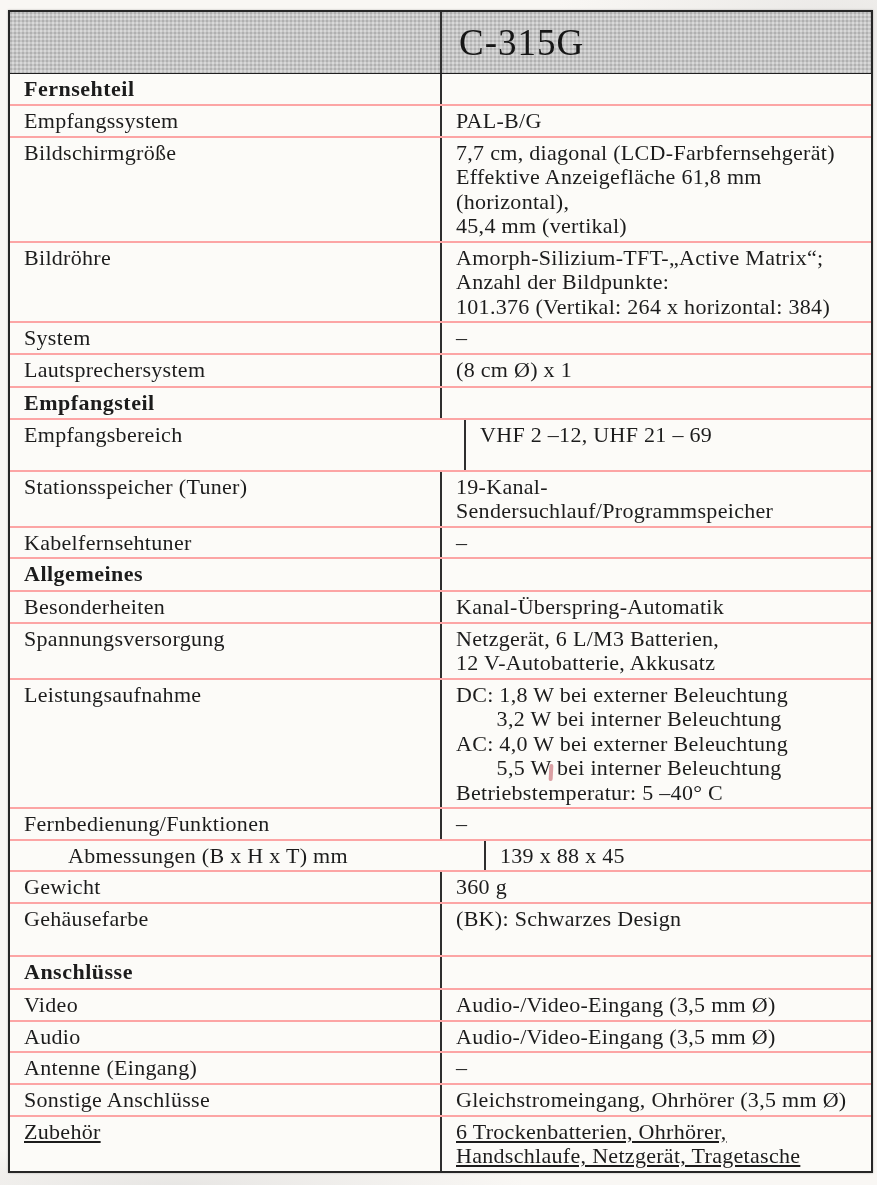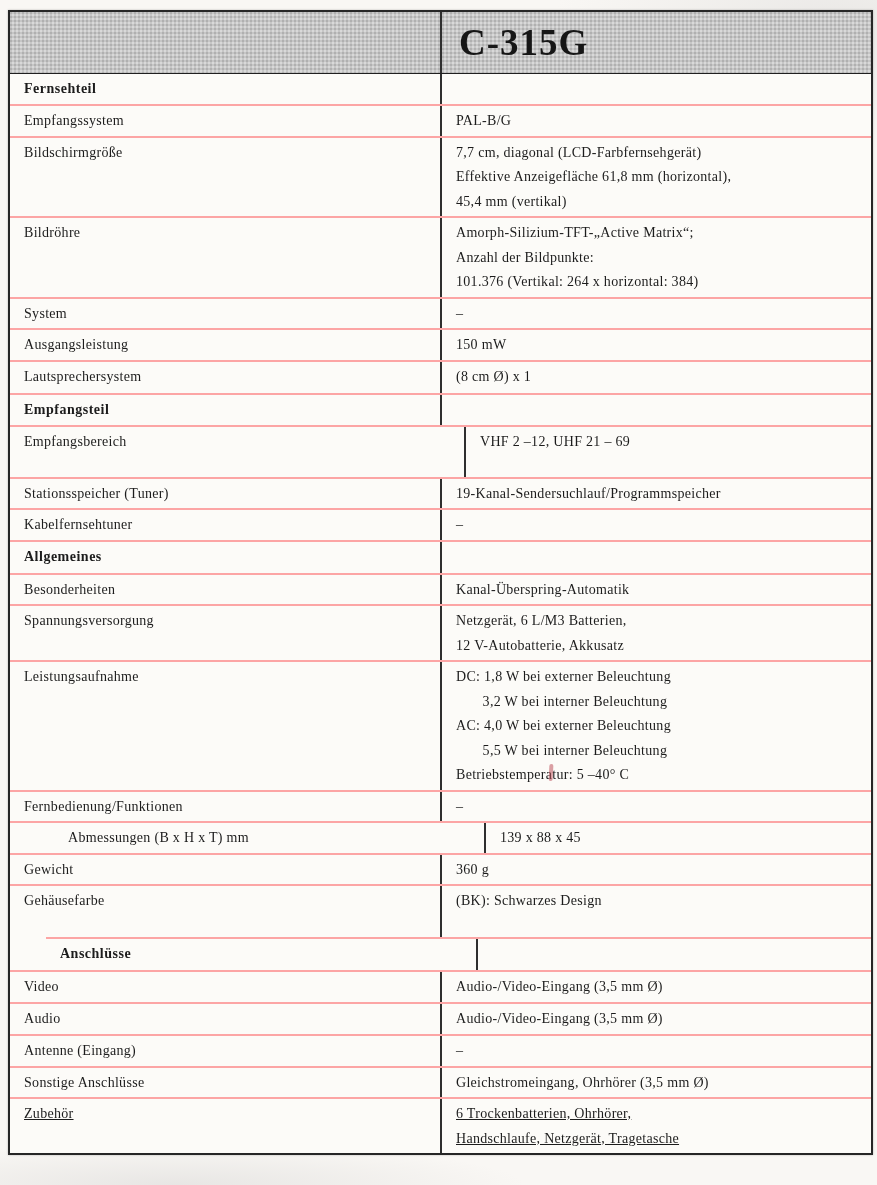--- a/index.html
+++ b/index.html
@@ -31,21 +31,21 @@
     display: grid;
     grid-template-columns: 430px 1fr;
     border-top: 2px solid #fca5a5;
     box-sizing: border-box;
   }
   .row:first-child {
     border-top: none;
   }
   .cell {
     padding: 3px 10px 2px 14px;
-    font-size: 14px;
+    font-size: 22px;
     line-height: 24.5px;
     letter-spacing: 0.3px;
     box-sizing: border-box;
   }
   .value-cell {
     border-left: 2px solid #2e2e2e;
     white-space: pre-wrap;
   }
   .section-row .label-cell {
     font-weight: bold;
@@ -56,21 +56,21 @@
     min-height: 61px;
     border-bottom: 1px solid #1f1f1f;
     background-color: #c6c6c6;
     background-image:
       radial-gradient(circle at 1px 1px, #b0b0b0 26%, transparent 30%),
       radial-gradient(circle at 3px 3px, #d9d9d9 24%, transparent 28%);
     background-size: 4px 4px;
   }
   .header-row .value-cell {
     font-size: 37px;
-    font-weight: bold;
+    font-weight: normal;
     line-height: 56px;
     padding-left: 17px;
     letter-spacing: 1px;
     color: #161616;
     white-space: nowrap;
   }
   .scan-artifact {
     position: absolute;
     left: 549px;
     top: 764px;
@@ -107,24 +107,20 @@
       <div class="row spec-row" style="min-height: 74px;">
         <div class="cell label-cell">Bildröhre</div>
         <div class="cell value-cell">Amorph-Silizium-TFT-„Active Matrix“;
 Anzahl der Bildpunkte:
 101.376 (Vertikal: 264 x horizontal: 384)</div>
       </div>
       <div class="row spec-row" style="min-height: 30px;">
         <div class="cell label-cell">System</div>
         <div class="cell value-cell">–</div>
       </div>
-      <div class="row spec-row" style="min-height: 30px;">
-        <div class="cell label-cell">Ausgangsleistung</div>
-        <div class="cell value-cell">150 mW</div>
-      </div>
       <div class="row spec-row" style="min-height: 33px;">
         <div class="cell label-cell">Lautsprechersystem</div>
         <div class="cell value-cell">(8 cm Ø) x 1</div>
       </div>
       <div class="row section-row" style="min-height: 32px;">
         <div class="cell label-cell">Empfangsteil</div>
         <div class="cell value-cell"></div>
       </div>
       <div class="row spec-row" style="min-height: 52px; gap: 24px;">
         <div class="cell label-cell">Empfangsbereich</div>
@@ -168,21 +164,21 @@
         <div class="cell value-cell">139 x 88 x 45</div>
       </div>
       <div class="row spec-row" style="min-height: 30px;">
         <div class="cell label-cell">Gewicht</div>
         <div class="cell value-cell">360 g</div>
       </div>
       <div class="row spec-row" style="min-height: 53px;">
         <div class="cell label-cell">Gehäusefarbe</div>
         <div class="cell value-cell">(BK): Schwarzes Design</div>
       </div>
-      <div class="row section-row" style="min-height: 33px; margin-left: 36px;">
+      <div class="row section-row" style="min-height: 33px;">
         <div class="cell label-cell">Anschlüsse</div>
         <div class="cell value-cell"></div>
       </div>
       <div class="row spec-row" style="min-height: 32px;">
         <div class="cell label-cell">Video</div>
         <div class="cell value-cell">Audio-/Video-Eingang (3,5 mm Ø)</div>
       </div>
       <div class="row spec-row" style="min-height: 28px;">
         <div class="cell label-cell">Audio</div>
         <div class="cell value-cell">Audio-/Video-Eingang (3,5 mm Ø)</div>

